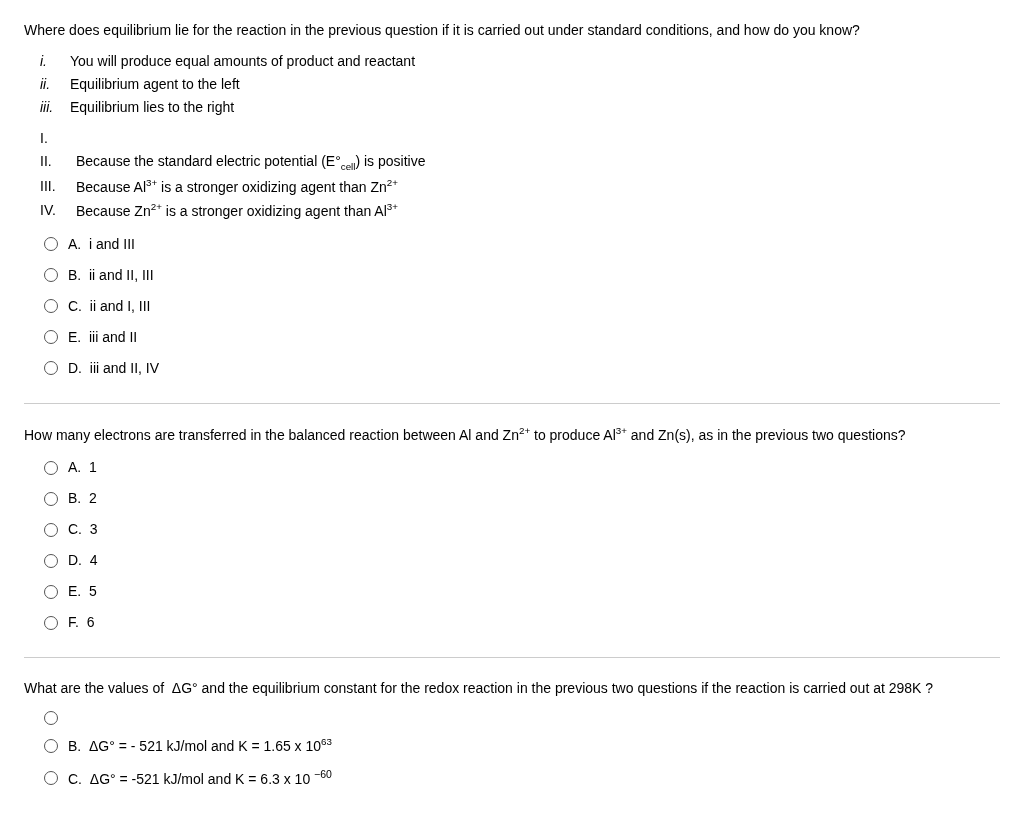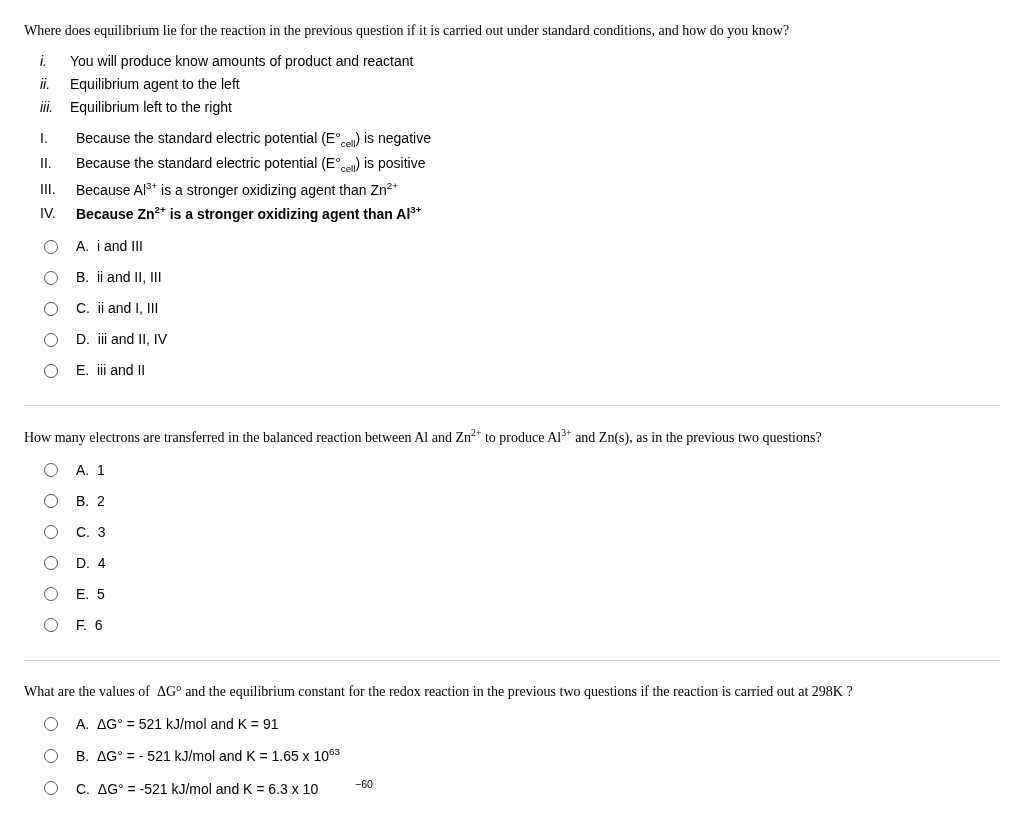--- a/index.html
+++ b/index.html
@@ -18,21 +18,20 @@
     }
 
     .question-block {
       margin-bottom: 24px;
     }
 
     .question-text {
       font-size: 14px;
       line-height: 1.5;
       margin-bottom: 10px;
-      font-family: Liberation Serif, serif;
     }
 
     .answer-list {
       list-style: none;
       padding-left: 16px;
       margin-bottom: 10px;
     }
 
     .answer-list li {
       display: flex;
@@ -65,21 +64,20 @@
       list-style: none;
       padding-left: 20px;
       margin-top: 12px;
     }
 
     .options li {
       display: flex;
       align-items: center;
       margin-bottom: 10px;
       line-height: 1.5;
-      gap: 8px;
     }
 
     .radio-circle {
       width: 14px;
       height: 14px;
       border-radius: 50%;
       border: 1.5px solid #555;
       display: inline-block;
       margin-right: 10px;
       flex-shrink: 0;
@@ -96,50 +94,49 @@
       font-size: 0.7em;
       vertical-align: super;
     }
 
     sub {
       font-size: 0.7em;
       vertical-align: sub;
     }
 
     .bold {
-      font-weight: bold;
+      font-weight: normal;
     }
   </style>
 </head>
 <body>
 
 <div class="question-block">
   <div class="question-text">
     Where does equilibrium lie for the reaction in the previous question if it is carried out under standard conditions, and how do you know?
   </div>
 
   <ul class="answer-list">
     <li>
       <span class="label" style="font-style:italic;">i.</span>
-      <span>You will produce know amounts of product and reactant</span>
+      <span>You will produce equal amounts of product and reactant</span>
     </li>
     <li>
       <span class="label" style="font-style:italic;">ii.</span>
       <span>Equilibrium agent to the left</span>
     </li>
     <li>
       <span class="label" style="font-style:italic;">iii.</span>
-      <span>Equilibrium left to the right</span>
+      <span>Equilibrium lies to the right</span>
     </li>
   </ul>
 
   <ul class="roman-list">
     <li>
       <span class="label">I.</span>
-      <span>Because the standard electric potential (E°<sub>cell</sub>) is negative</span>
     </li>
     <li>
       <span class="label">II.</span>
       <span>Because the standard electric potential (E°<sub>cell</sub>) is positive</span>
     </li>
     <li>
       <span class="label">III.</span>
       <span>Because Al<sup>3+</sup> is a stronger oxidizing agent than Zn<sup>2+</sup></span>
     </li>
     <li>
@@ -156,25 +153,25 @@
     <li>
       <span class="radio-circle"></span>
       <span>B.&nbsp; ii and II, III</span>
     </li>
     <li>
       <span class="radio-circle"></span>
       <span>C.&nbsp; ii and I, III</span>
     </li>
     <li>
       <span class="radio-circle"></span>
+      <span>E.&nbsp; iii and II</span>
+    </li>
+    <li>
+      <span class="radio-circle"></span>
       <span>D.&nbsp; iii and II, IV</span>
-    </li>
-    <li>
-      <span class="radio-circle"></span>
-      <span>E.&nbsp; iii and II</span>
     </li>
   </ul>
 </div>
 
 <hr class="divider">
 
 <div class="question-block">
   <div class="question-text">
     How many electrons are transferred in the balanced reaction between Al and Zn<sup>2+</sup> to produce Al<sup>3+</sup> and Zn(s), as in the previous two questions?
   </div>
@@ -210,25 +207,24 @@
 <hr class="divider">
 
 <div class="question-block">
   <div class="question-text">
     What are the values of &nbsp;ΔG° and the equilibrium constant for the redox reaction in the previous two questions if the reaction is carried out at 298K ?
   </div>
 
   <ul class="options">
     <li>
       <span class="radio-circle"></span>
-      <span>A.&nbsp; ΔG° = 521 kJ/mol and K = 91</span>
     </li>
     <li>
       <span class="radio-circle"></span>
       <span>B.&nbsp; ΔG° = - 521 kJ/mol and K = 1.65 x 10<sup>63</sup></span>
     </li>
     <li>
       <span class="radio-circle"></span>
-      <span>C.&nbsp; ΔG° = -521 kJ/mol and K = 6.3 x 10 <sup style="font-size:0.75em;margin-left:33px;">−60</sup></span>
+      <span>C.&nbsp; ΔG° = -521 kJ/mol and K = 6.3 x 10 <sup style="font-size:0.75em;">−60</sup></span>
     </li>
 
   </ul>
 </div>
 
 </body></html>

